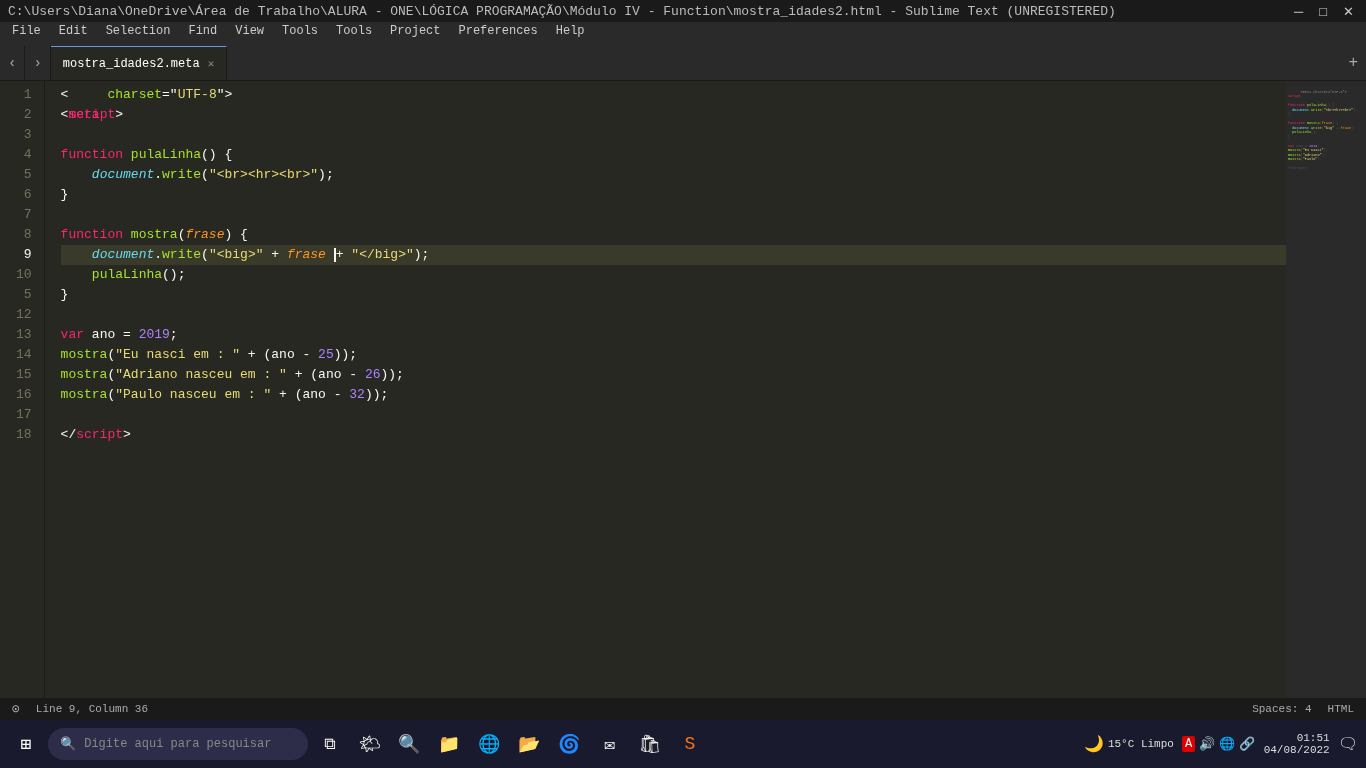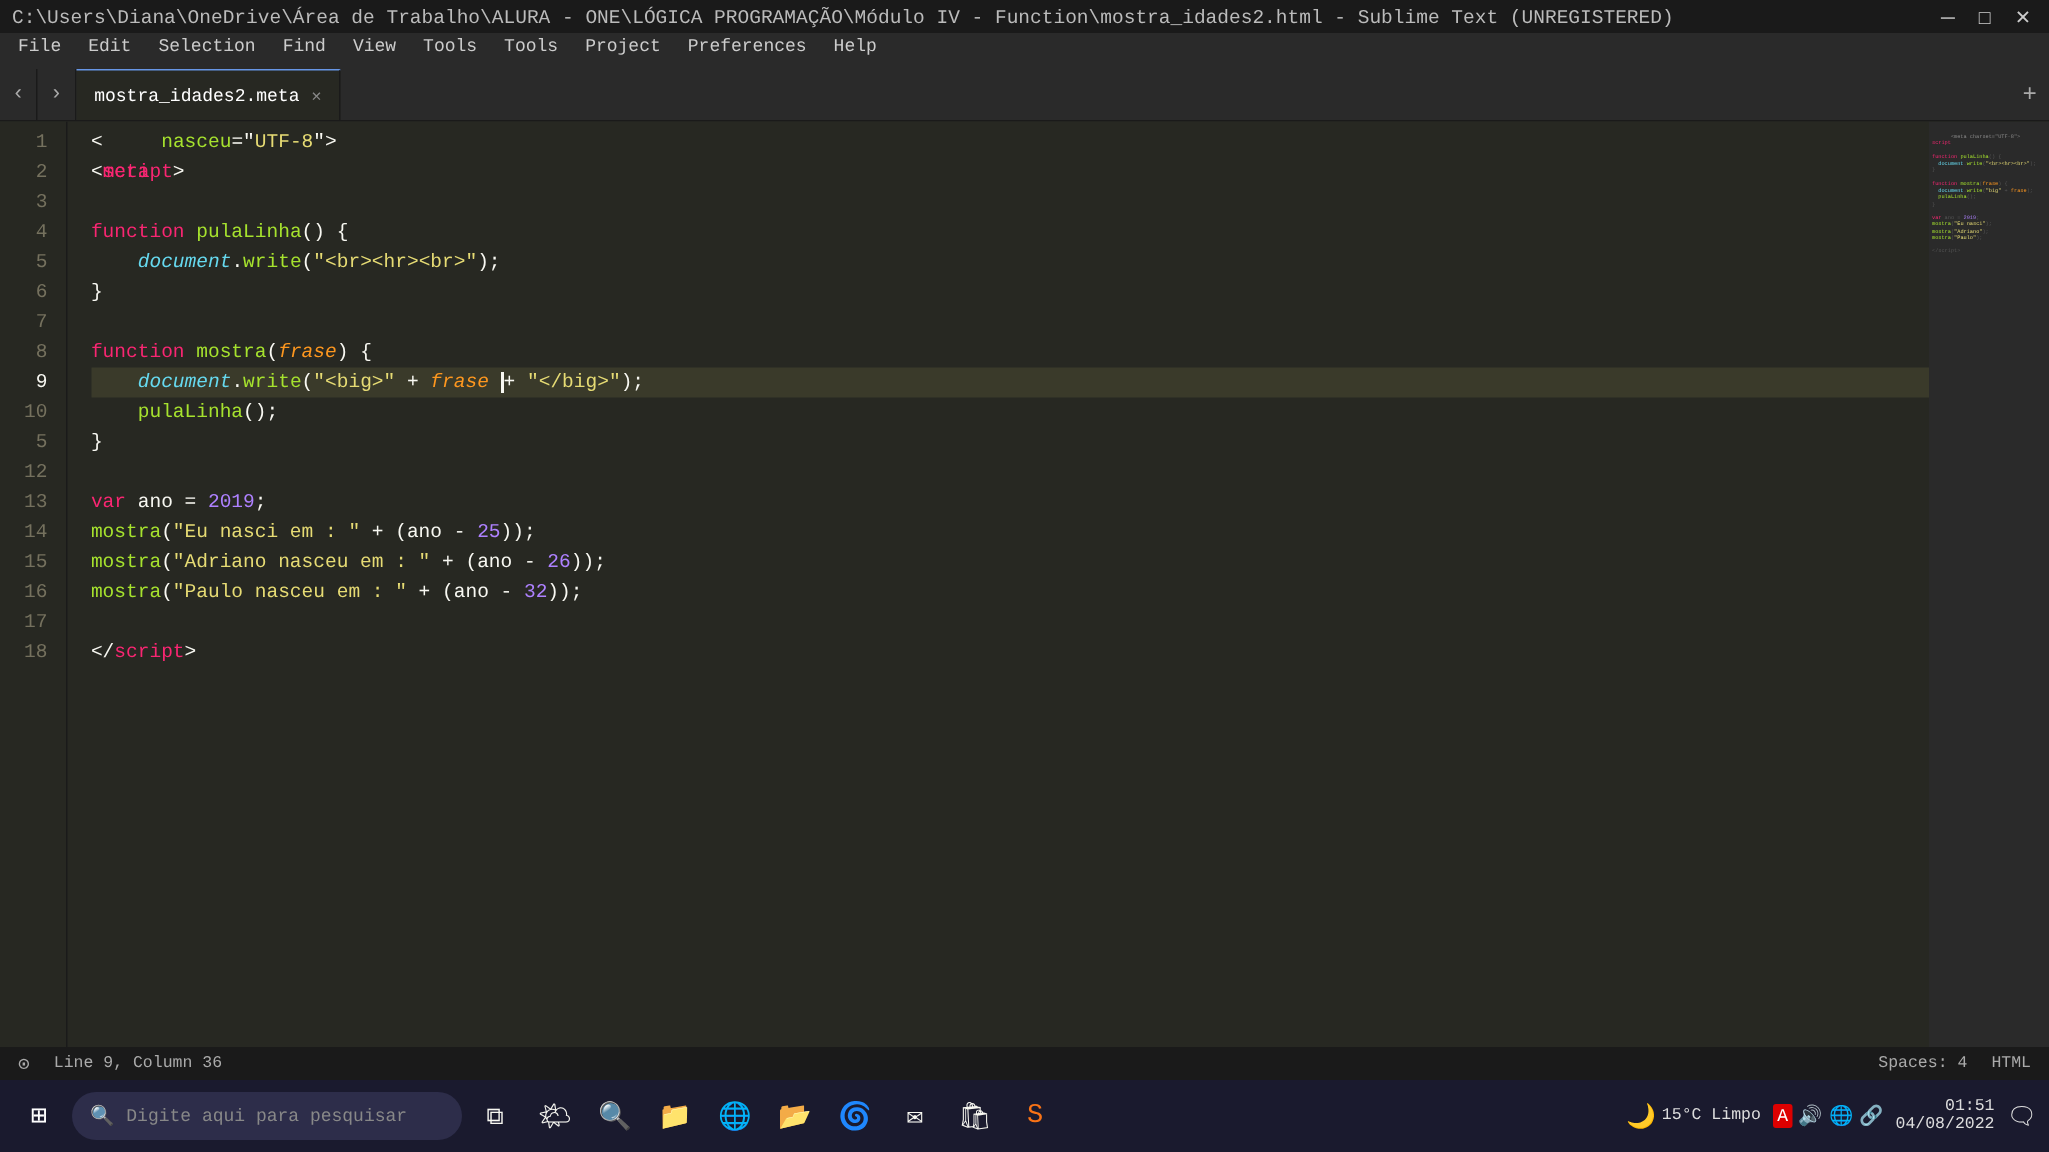--- a/index.html
+++ b/index.html
@@ -283,21 +283,21 @@
     <div class="line-number">14</div>
     <div class="line-number">15</div>
     <div class="line-number">16</div>
     <div class="line-number">17</div>
     <div class="line-number">18</div>
   </div>
 
   <div class="code-area">
 
     <div class="code-line">
-      <span class="plain">&lt;</span><span class="kw" style="color:#f92672;margin-top:40px;">meta</span><span class="plain"> </span><span class="var-name" style="color:#a6e22e;">nasceu</span><span class="plain">="</span><span class="str">UTF-8</span><span class="plain">"&gt;</span>
+      <span class="plain">&lt;</span><span class="kw" style="color:#f92672;margin-top:40px;">meta</span><span class="plain"> </span><span class="var-name" style="color:#a6e22e;">charset</span><span class="plain">="</span><span class="str">UTF-8</span><span class="plain">"&gt;</span>
     </div>
 
     <div class="code-line">
       <span class="plain">&lt;</span><span class="kw" style="color:#f92672;">script</span><span class="plain">&gt;</span>
     </div>
 
     <div class="code-line">&nbsp;</div>
 
     <div class="code-line">
       <span class="kw">function</span><span class="plain"> </span><span class="fn">pulaLinha</span><span class="plain">() {</span>

